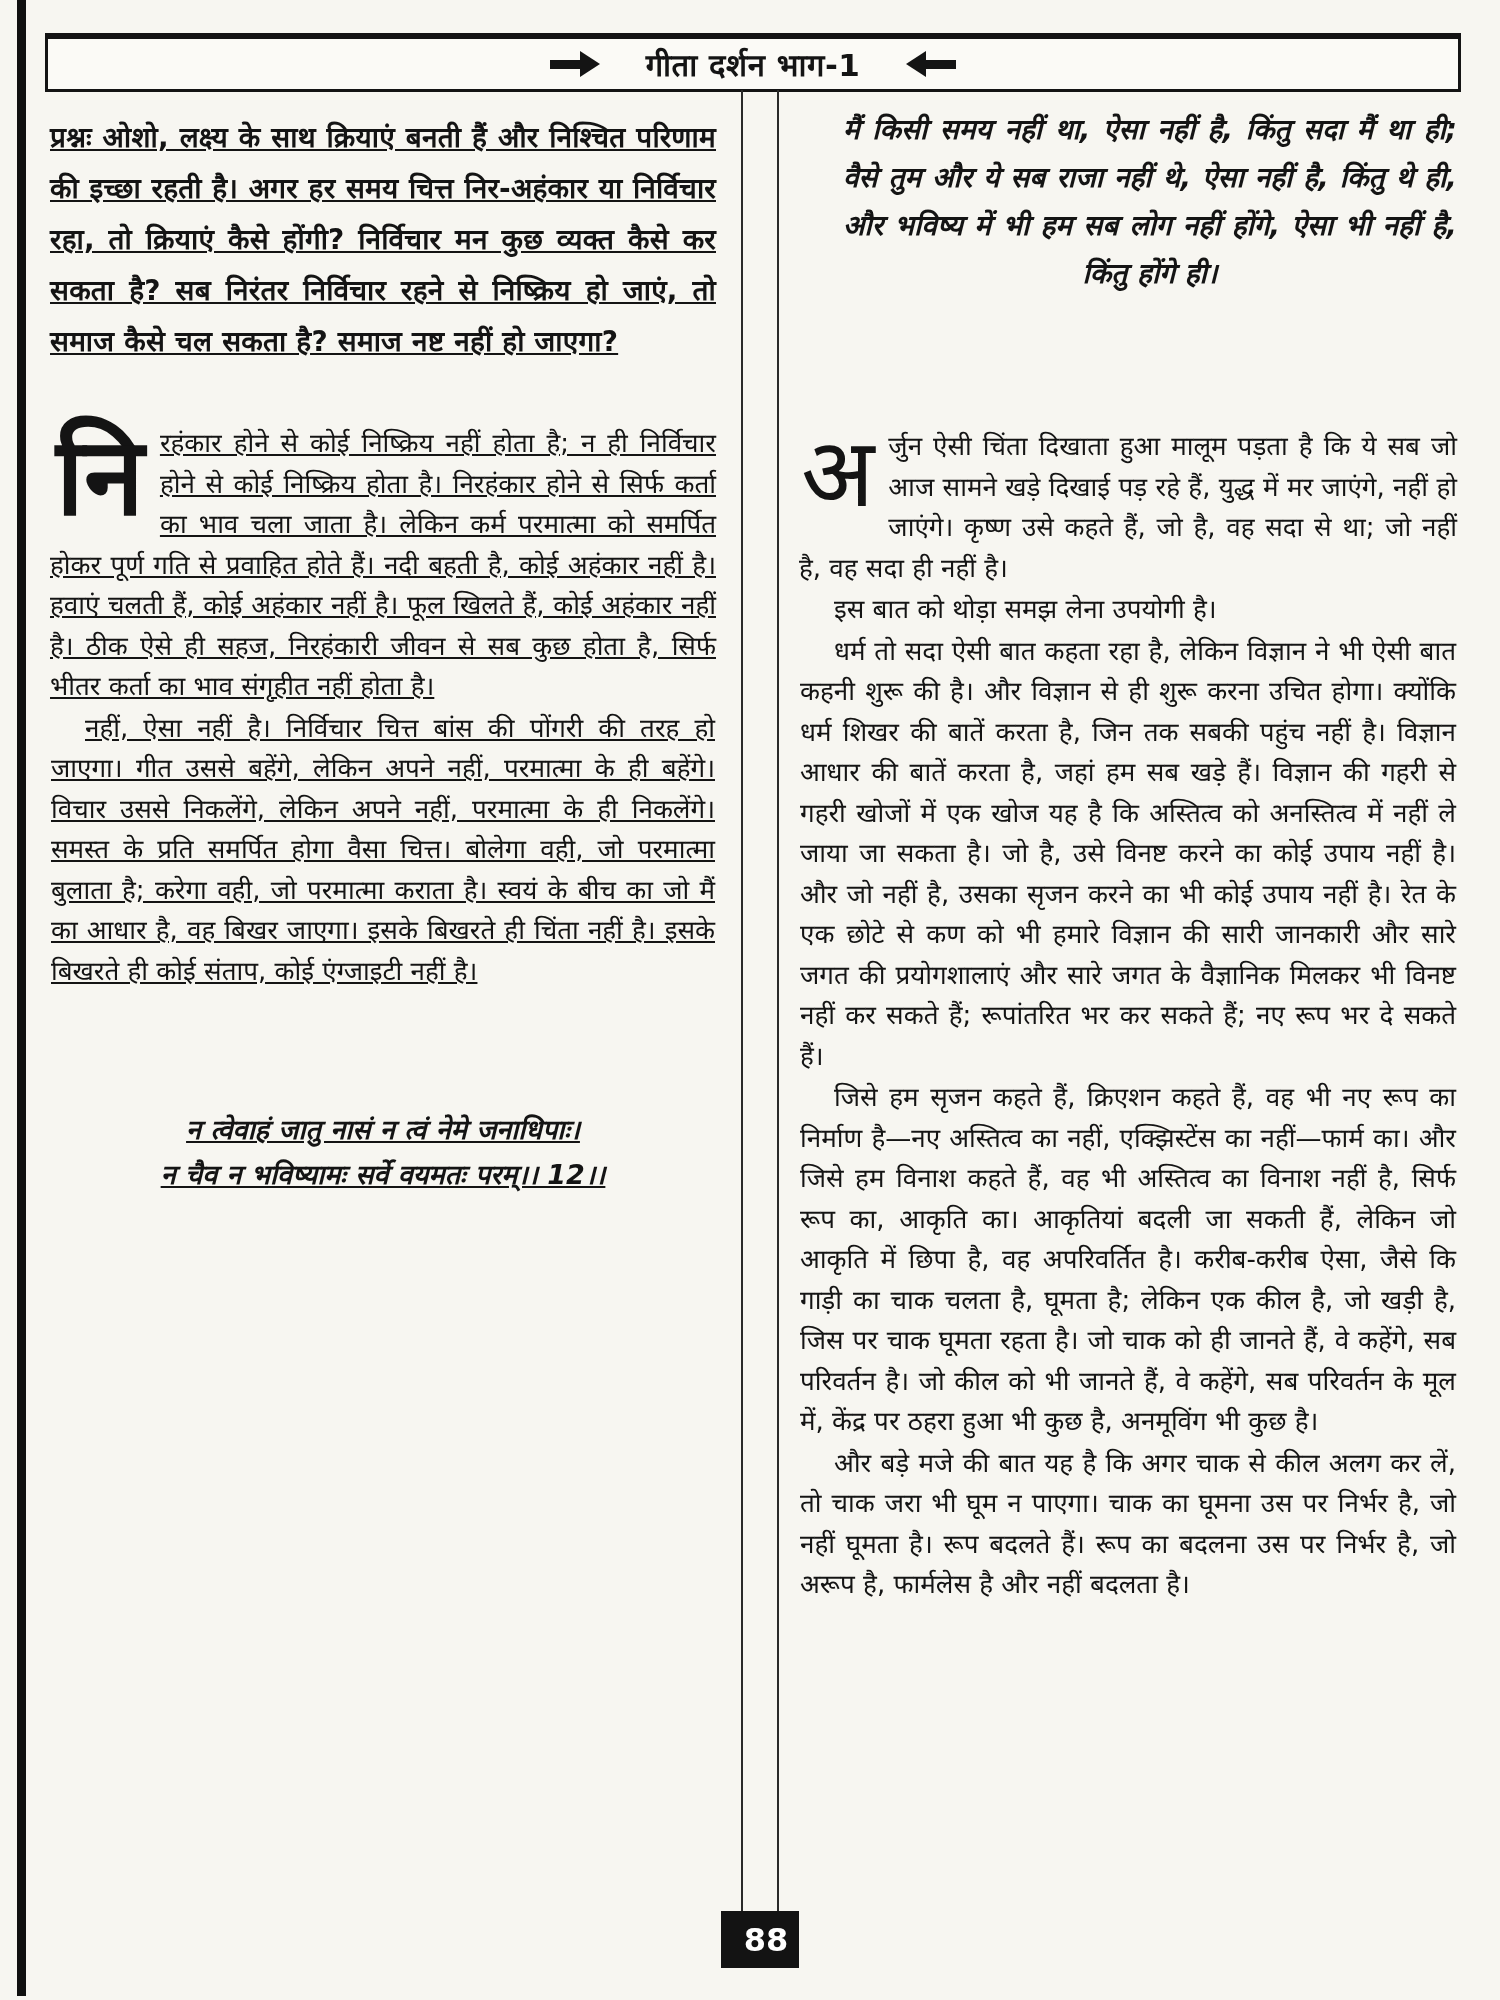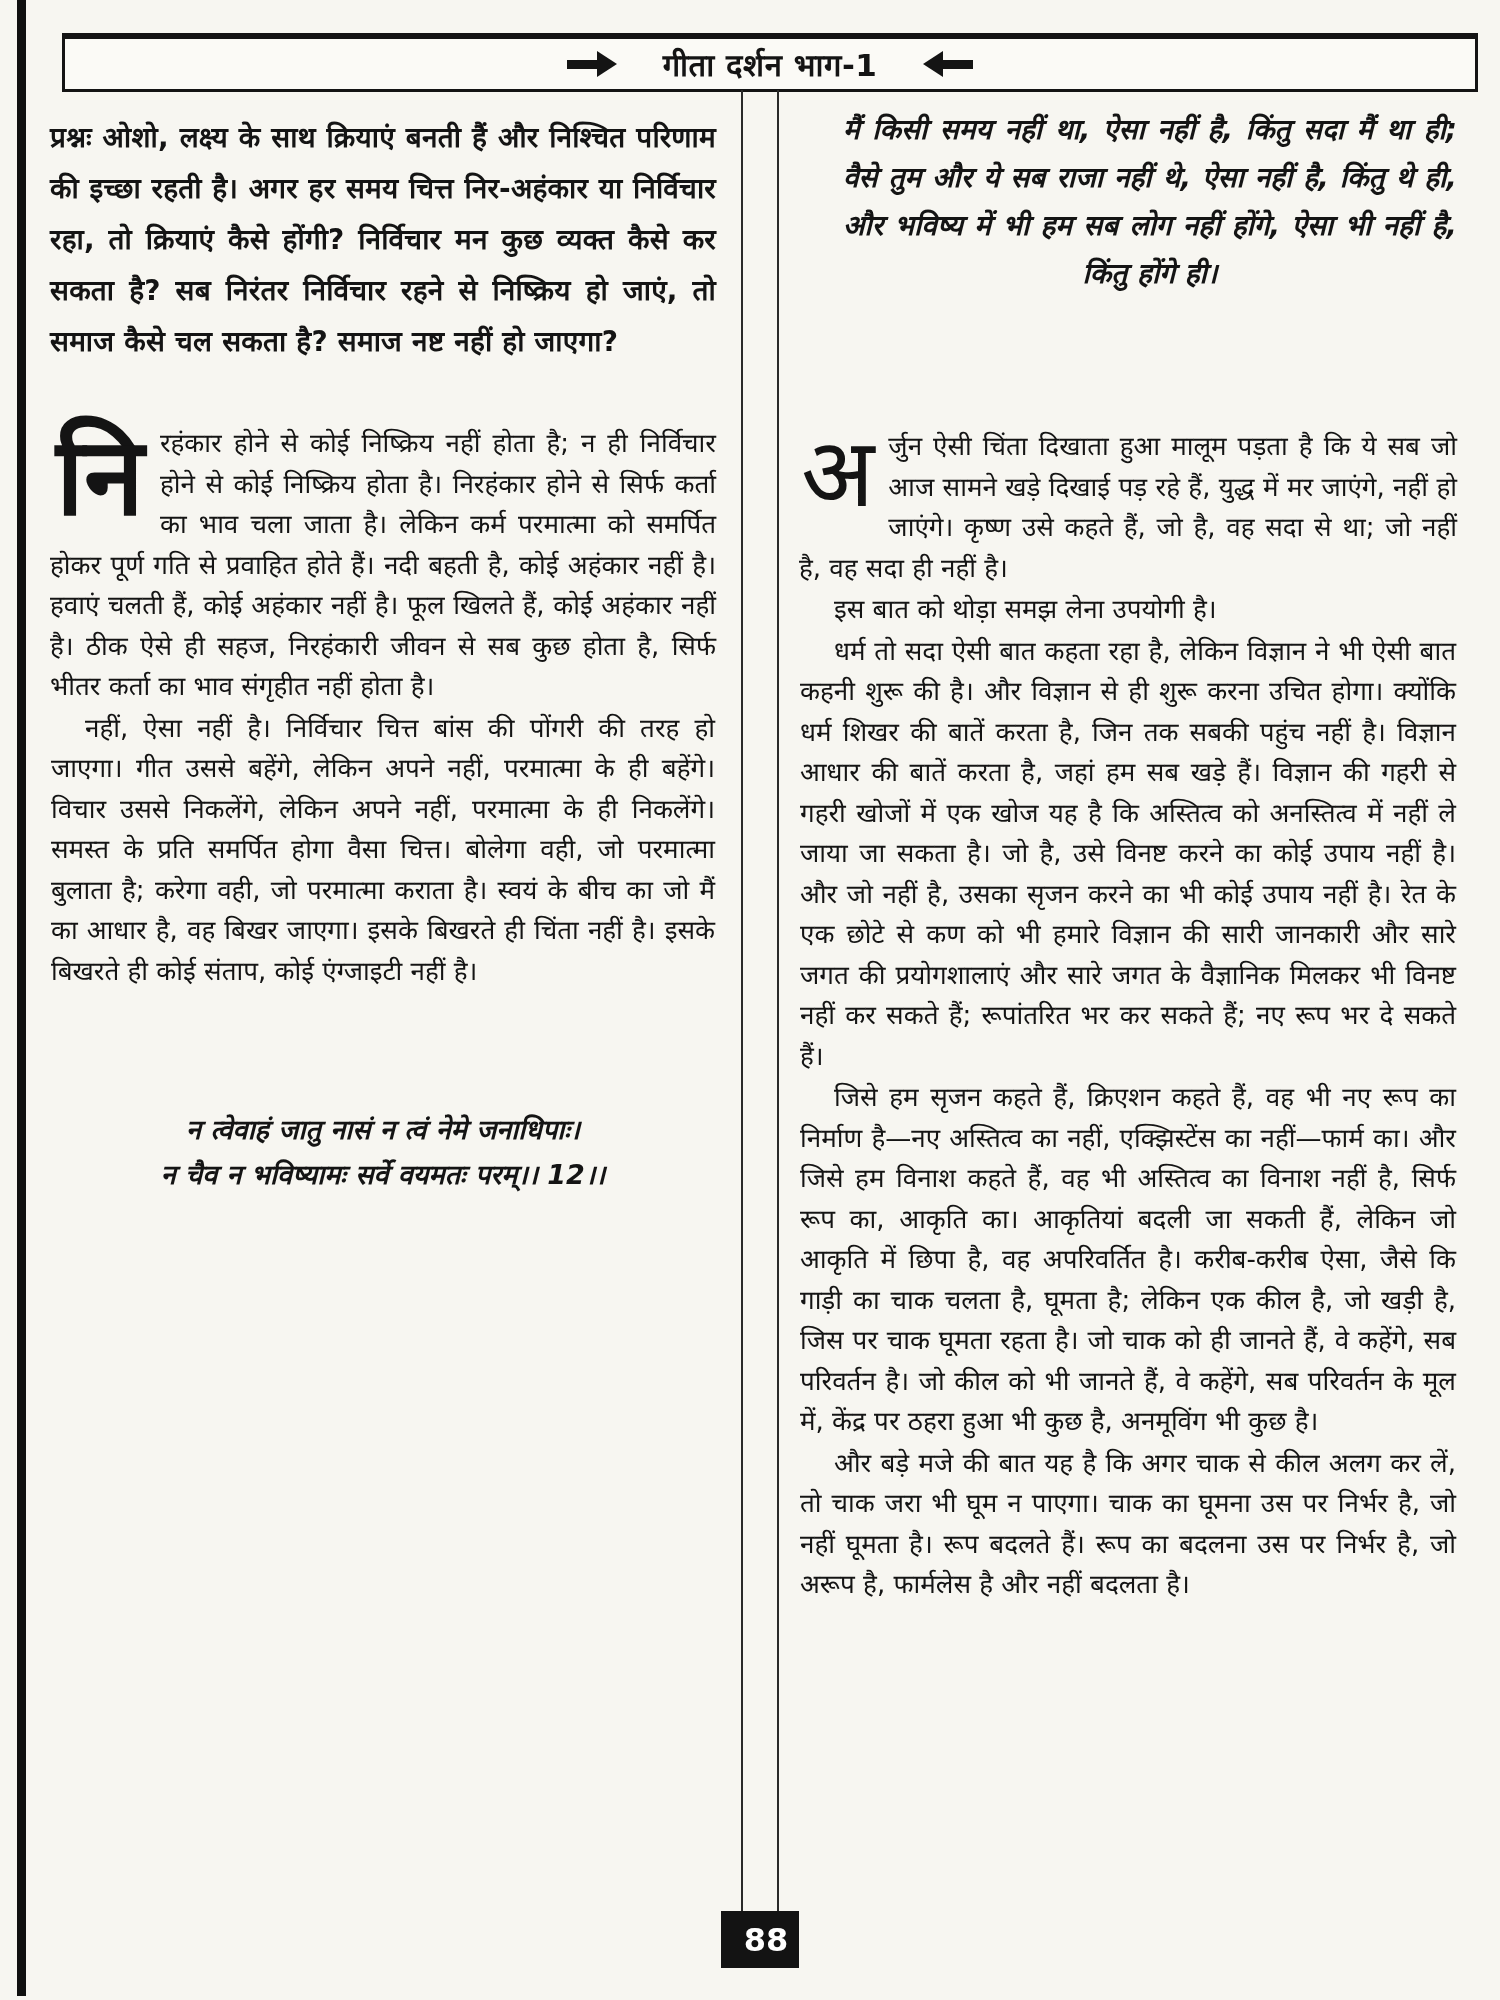--- a/index.html
+++ b/index.html
@@ -9,21 +9,21 @@
     background:#f7f6f1;
     font-family:"DejaVu Sans", sans-serif;
     color:#141414;
     overflow:hidden;
   }
   .left-edge-bar {
     position:absolute; left:17px; top:0; width:9px; height:1996px;
     background:#101010;
   }
   .header-box {
-    position:absolute; left:62px; top:33px; width:1410px; height:50px;
+    position:absolute; left:45px; top:33px; width:1410px; height:50px;
     border:3px solid #141414; border-top-width:6px;
     background:#fbfaf6;
     display:flex; align-items:center; justify-content:center; gap:46px;
   }
   .header-title {
     font-size:31px; font-weight:bold; letter-spacing:0.5px;
     white-space:nowrap;
   }
   .arrow { display:inline-flex; align-items:center; }
   .arrow .shaft { width:30px; height:9px; background:#141414; }
@@ -31,21 +31,21 @@
   .arrow-right .head { border-left:20px solid #141414; }
   .arrow-left  .head { border-right:20px solid #141414; }
 
   .divider {
     position:absolute; top:90px; height:1824px; width:2px; background:#2a2a2a;
   }
   .divider.d1 { left:741px; }
   .divider.d2 { left:777px; }
 
   .col { position:absolute; text-align:justify; }
-  .col-left  { left:50px;  top:112px; width:666px; }
+  .col-left  { left:50px;  top:112px; width:666px;text-decoration:underline; }
   .col-right { left:799px; top:106px; width:658px; }
 
   .question {
     font-weight:bold;
     font-size:28px; line-height:51px;
     letter-spacing:0.2px;
   }
   .body-para {
     font-size:26px; line-height:40.5px;
     text-indent:34px;

